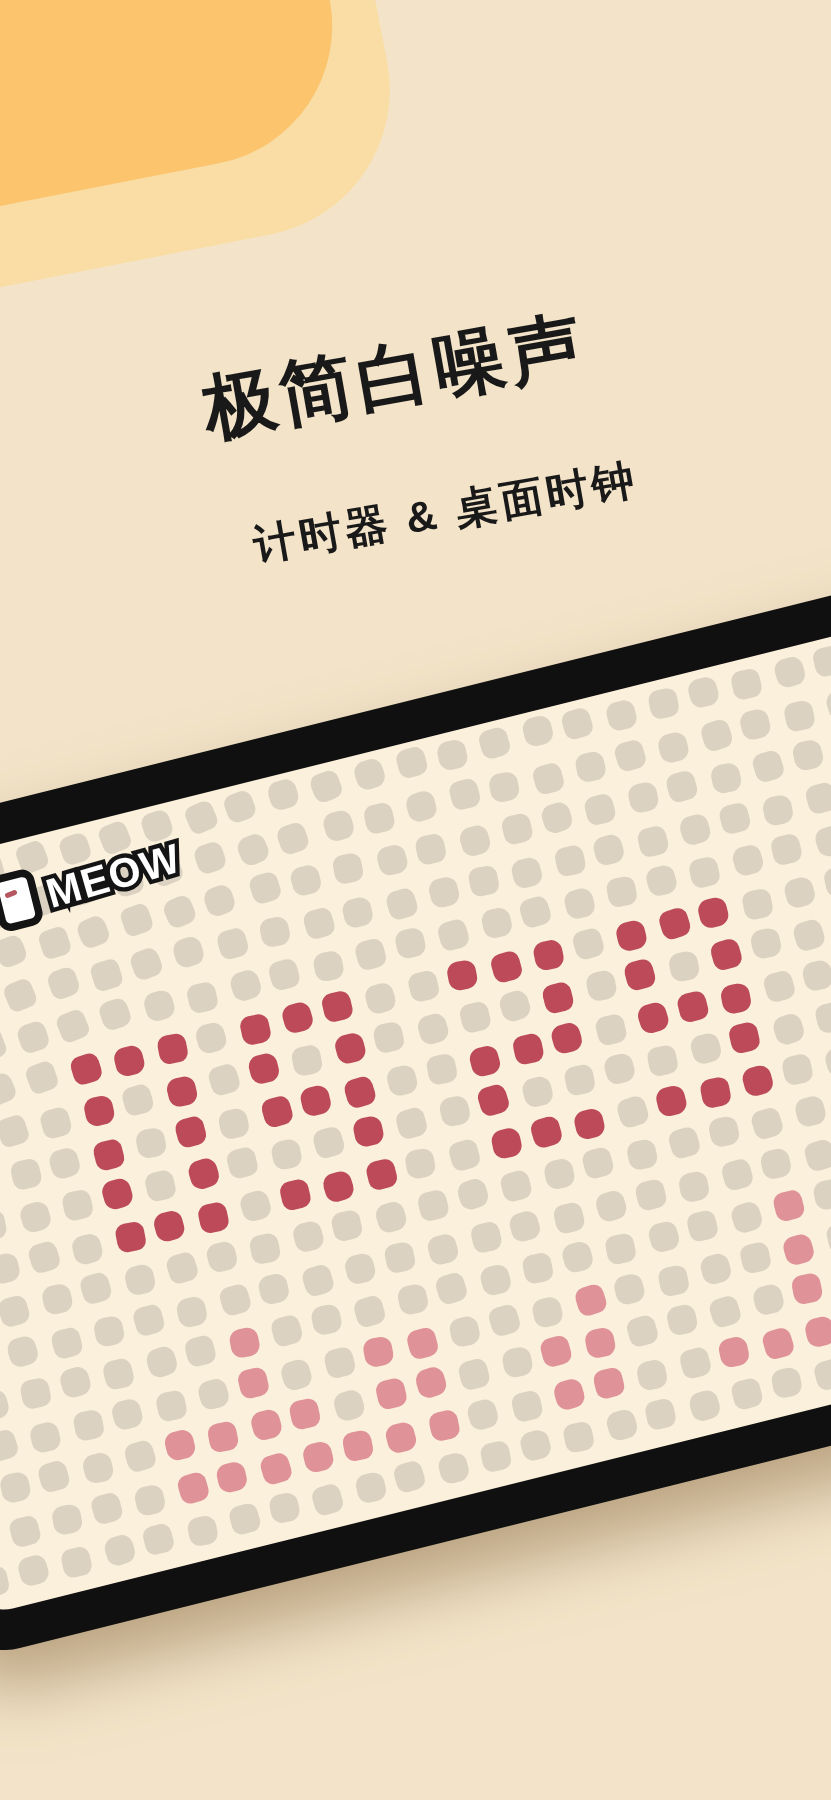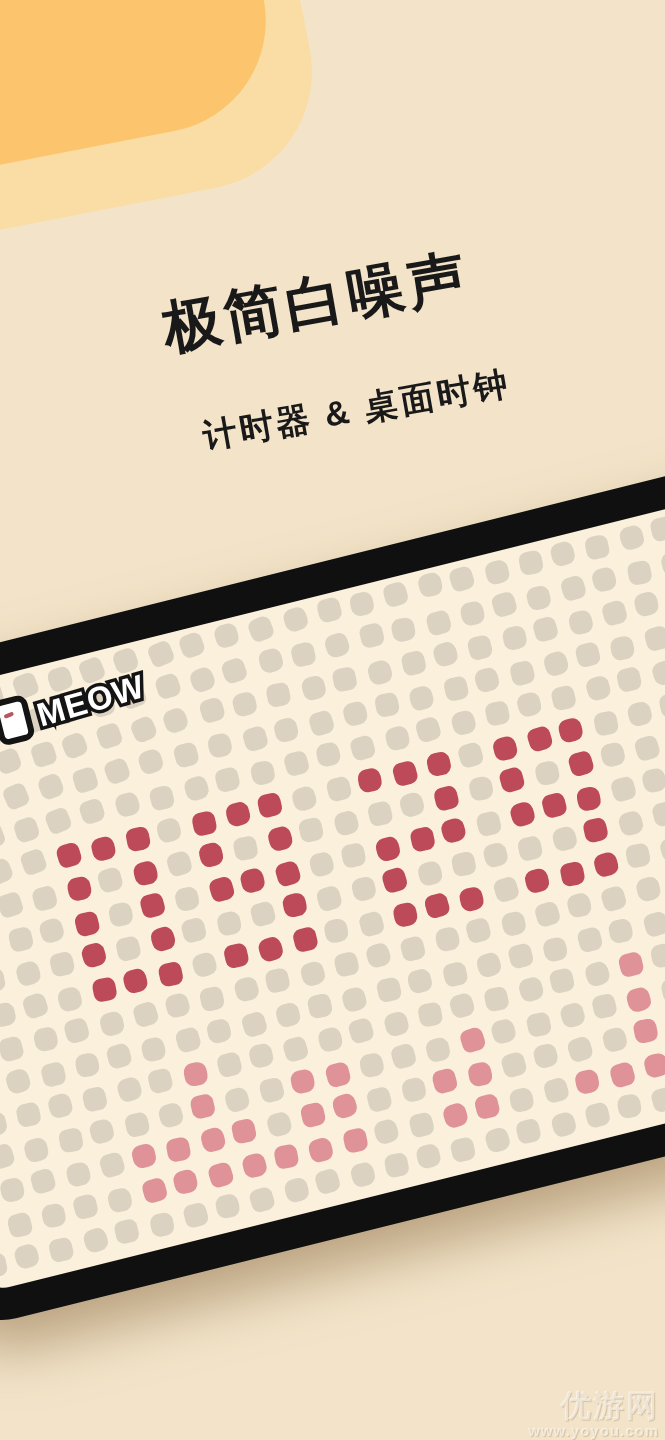--- a/index.html
+++ b/index.html
@@ -527,18 +527,14 @@
           <div class="dot" style="left: 660.5px; top: 559px; border-radius: 9px; transform: rotate(3deg); background: rgb(220, 210, 193);"></div>
           <div class="dot" style="left: 696px; top: 561px; border-radius: 8px; transform: rotate(-1deg); background: rgb(220, 210, 193);"></div>
         </div>
       <div class="logo">
         <div class="logo-icon"></div>
         <div class="logo-text">MEOW</div>
       </div>
     </div>
   </div>
 
-  <div class="watermark">
-    <div class="watermark-name">优游网</div>
-    <div class="watermark-url">www.yoyou.com</div>
-  </div>
 
 </div>
 
 </body></html>

